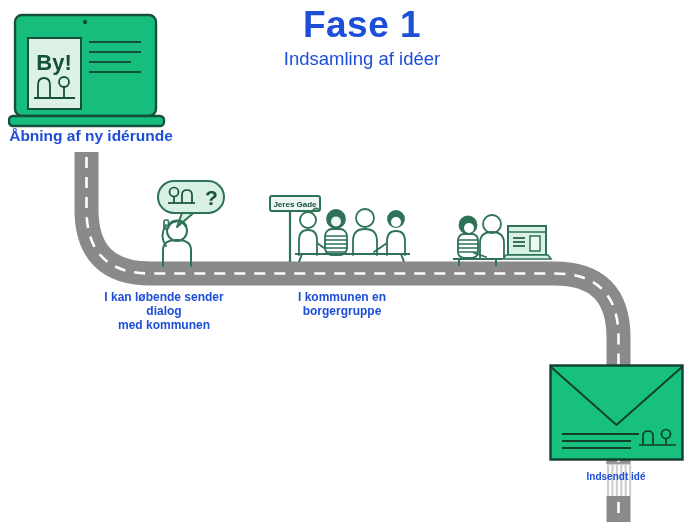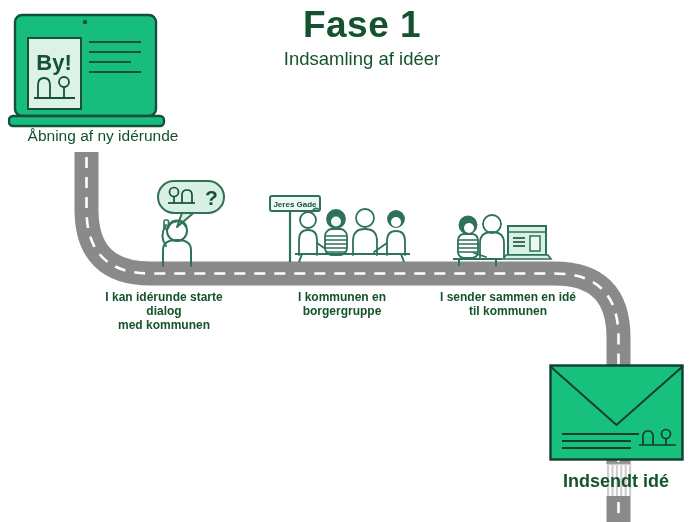--- a/index.html
+++ b/index.html
@@ -1,29 +1,29 @@
 <!DOCTYPE html>
 <html><head>
 <meta charset="utf-8">
 <style>
   html,body{margin:0;padding:0;background:#fff;}
   .canvas{
     position:relative;width:696px;height:522px;background:#ffffff;
-    font-family:"Liberation Sans",sans-serif;overflow:hidden;color:#14532d;
+    font-family:"Liberation Sans",sans-serif;overflow:hidden;color:#1d4ed8;
   }
   .abs{position:absolute;}
   .title-block{left:226px;top:6px;width:272px;text-align:center;}
   .title-phase{font-size:37px;font-weight:700;letter-spacing:.5px;line-height:1.05;}
   .title-sub{font-size:18.5px;font-weight:400;margin-top:3px;}
-  .start-label{left:0;top:127px;width:182px;text-align:center;font-size:15.5px;font-weight:400;padding-left:12px;}
+  .start-label{left:0;top:127px;width:182px;text-align:center;font-size:15.5px;font-weight:700;}
   .caption{font-size:12px;font-weight:700;text-align:center;white-space:pre-line;line-height:1.18;}
   .cap1{left:86px;top:290px;width:156px;}
   .cap2{left:262px;top:290px;width:160px;}
   .cap3{left:428px;top:290px;width:160px;}
-  .end-label{left:546px;top:471px;width:140px;text-align:center;font-size:18px;font-weight:700;}
+  .end-label{left:546px;top:471px;width:140px;text-align:center;font-size:10px;font-weight:700;}
   svg{display:block;}
 </style>
 </head>
 <body>
 
 <div class="canvas">
 
   <svg class="abs" style="left:0;top:0;" width="696" height="522" viewBox="0 0 696 522">
     <path d="M86.5,152 L86.5,209.5 Q86.5,273.5 150.5,273.5 L554.5,273.5 Q618.5,273.5 618.5,337.5 L618.5,464" fill="none" stroke="#8a8a8a" stroke-width="24"></path>
     <path d="M86.5,152 L86.5,209.5 Q86.5,273.5 150.5,273.5 L554.5,273.5 Q618.5,273.5 618.5,337.5 L618.5,464" fill="none" stroke="#ffffff" stroke-width="2.6" stroke-dasharray="11 9" stroke-dashoffset="-5"></path>
@@ -154,25 +154,23 @@
       <rect x="80" y="23" width="10" height="15" fill="#eef8f2" stroke="#2e7257" stroke-width="1.5"></rect>
       <path d="M56,42 L98,42 L101,46 L53,46 Z" fill="#d9f0e4" stroke="#2e7257" stroke-width="1.6"></path>
     </g>
     <g stroke="#2e7257" stroke-width="2">
       <line x1="3" y1="46" x2="52" y2="46"></line>
       <line x1="9" y1="46" x2="9" y2="53"></line>
       <line x1="46" y1="46" x2="46" y2="53"></line>
     </g>
   </svg>
 
-  <div class="abs caption cap1">I kan idérunde starte dialog
+  <div class="abs caption cap1">I kan løbende sender dialog
 med kommunen</div>
   <div class="abs caption cap2">I kommunen en borgergruppe</div>
-  <div class="abs caption cap3">I sender sammen en idé
-til kommunen</div>
 
   <svg class="abs" style="left:549px;top:364px;" width="135" height="97" viewBox="0 0 135 97">
     <rect x="1.5" y="1.5" width="132" height="94" fill="#17c07d" stroke="#123f2d" stroke-width="2.4"></rect>
     <path d="M2,3 L67.5,61 L133,3" fill="none" stroke="#123f2d" stroke-width="2"></path>
     <g stroke="#123f2d" stroke-width="1.8">
       <line x1="13" y1="70" x2="90" y2="70"></line>
       <line x1="13" y1="77" x2="82" y2="77"></line>
       <line x1="13" y1="84" x2="82" y2="84"></line>
     </g>
     <g fill="none" stroke="#123f2d" stroke-width="1.7">

